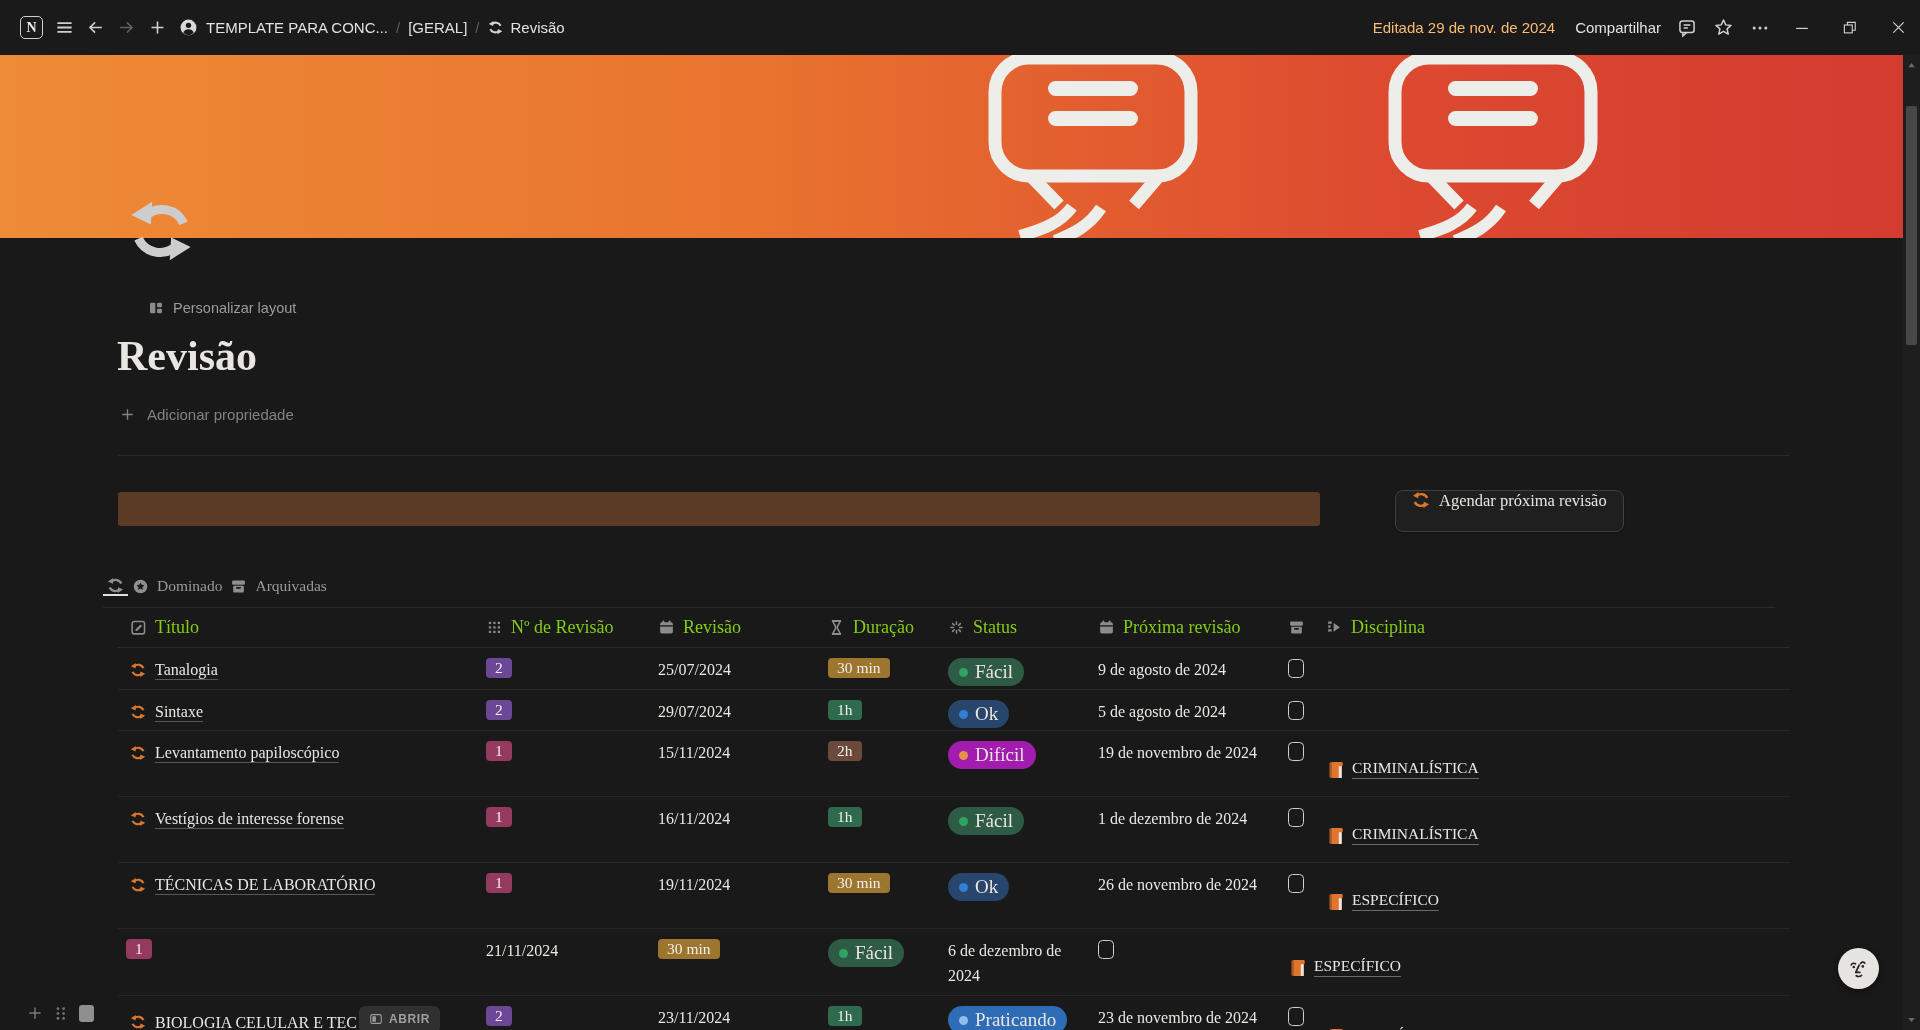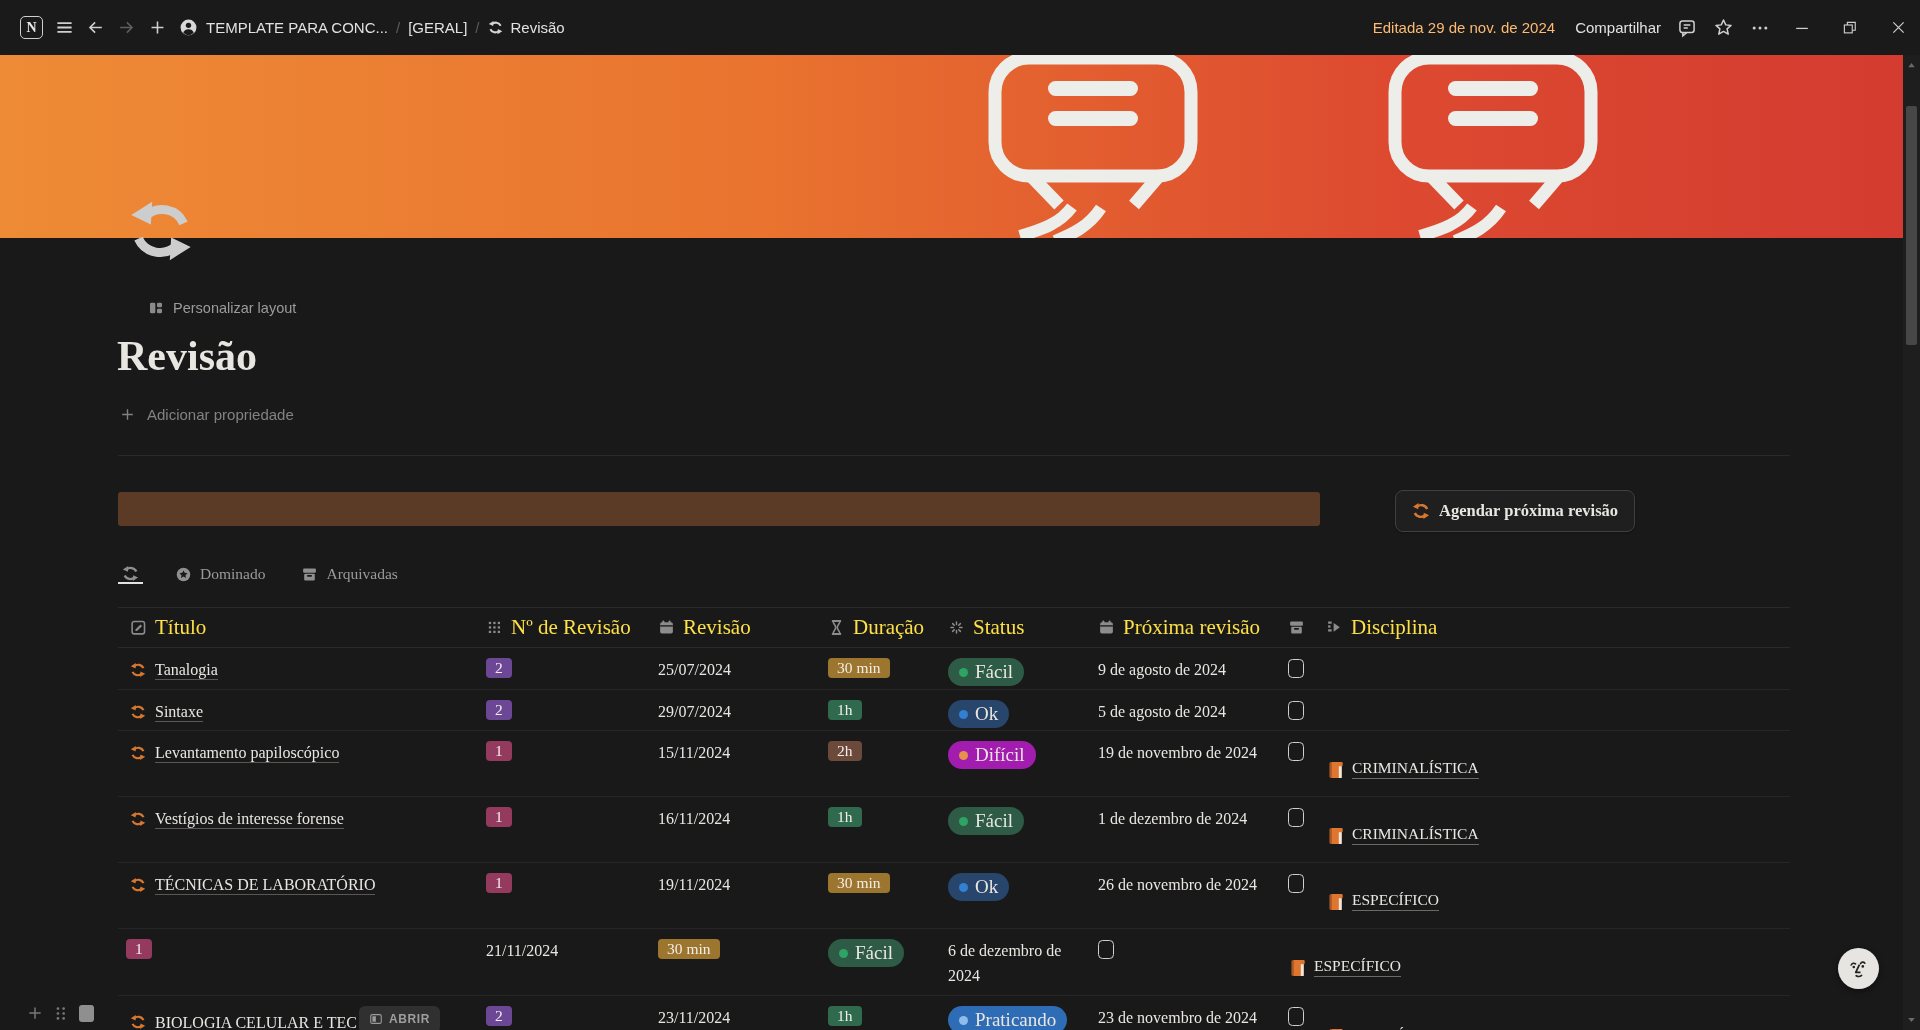--- a/index.html
+++ b/index.html
@@ -37,39 +37,39 @@
                font-family:"Liberation Sans",sans-serif; }
   .page-title { position:absolute; left:117px; top:332px; font-family:"Liberation Serif",serif;
                 font-weight:bold; font-size:42px; color:#E8E6E1; }
   .add-prop { position:absolute; left:119px; top:406px; display:flex; align-items:center; gap:11px;
               color:#828282; font-size:15px; background:none; border:none;
               font-family:"Liberation Sans",sans-serif; }
   .divider { position:absolute; left:118px; top:455px; width:1672px; height:1px; background:#2A2A2A; }
   .progress { position:absolute; left:118px; top:492px; width:1202px; height:34px;
               border-radius:3px; }
   .schedule-btn { position:absolute; left:1395px; top:490px; height:42px; padding:0 16px;
-                  display:flex; align-items:center; gap:9px; background:#1F1F1F;
+                  display:flex; align-items:flex-start; gap:9px; background:#1F1F1F;
                   border:1px solid #404040; border-radius:8px;
                   font-family:"Liberation Serif",serif; font-size:16.5px; color:#E8E6E1;
-                  box-shadow:0 1px 2px rgba(0,0,0,.3);font-weight:bold; }
-
-  
-  .tabs { position:absolute; left:118px; top:565px; width:1672px; height:43px;
-          display:flex; align-items:flex-start; gap:28px; border-bottom:1px solid #2B2B2B; }
+                  box-shadow:0 1px 2px rgba(0,0,0,.3); }
+
+  
+  .tabs { position:absolute; left:103px; top:565px; width:1672px; height:43px;
+          display:flex; align-items:center; border-bottom:1px solid #2B2B2B; }
   .tab { display:flex; align-items:center; gap:8px; background:none; border:none;
          color:#9A9A9A; font-family:"Liberation Serif",serif; font-size:15.5px; padding:0 4px; }
   .tab.active { border-bottom:2.5px solid #E4E2DE; margin-bottom:-1px; }
 
   
   .table { position:absolute; left:118px; top:608px; width:1672px; }
   .thead, .trow { display:grid;
      grid-template-columns:360px 172px 170px 120px 150px 190px 38px 472px; }
   .thead { height:40px; border-bottom:1px solid #2B2B2B; }
-  .th { display:flex; align-items:center; gap:8px; color:#fde047;
-        font-family:"Liberation Serif",serif; font-size:21px; padding-left:8px; overflow:hidden;}
+  .th { display:flex; align-items:center; gap:8px; color:#84cc16;
+        font-family:"Liberation Serif",serif; font-size:18px; padding-left:8px; overflow:hidden;}
   .th:first-child { padding-left:12px; }
   .trow { border-bottom:1px solid #262626; }
   .td { padding:10px 8px 0 8px; font-family:"Liberation Serif",serif; }
   .title-cell { padding-left:12px; line-height:1.55; }
   .row-repeat { display:inline-block; vertical-align:-3px; margin-right:9px; }
   .row-title { font-size:16px; color:#E9E7E2; border-bottom:1px solid #585858; padding-bottom:1px; }
   .row-title.trunc { display:inline-block; max-width:232px; overflow:hidden; white-space:nowrap;
                      vertical-align:bottom; }
   .open-pill { display:inline-flex; align-items:center; gap:6px; background:#303030;
                border-radius:6px; padding:4px 10px; margin-left:2px; vertical-align:1px;

